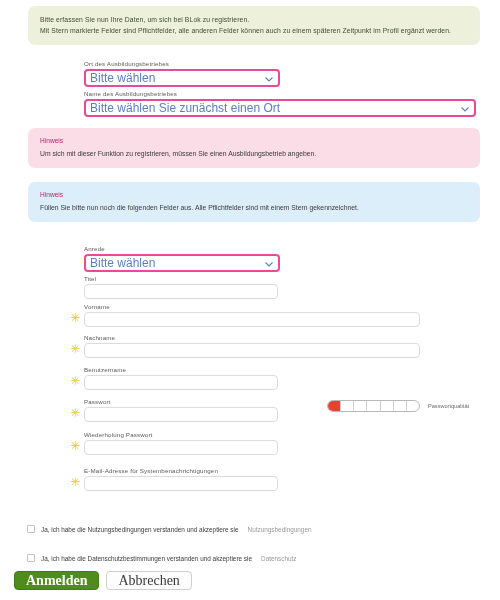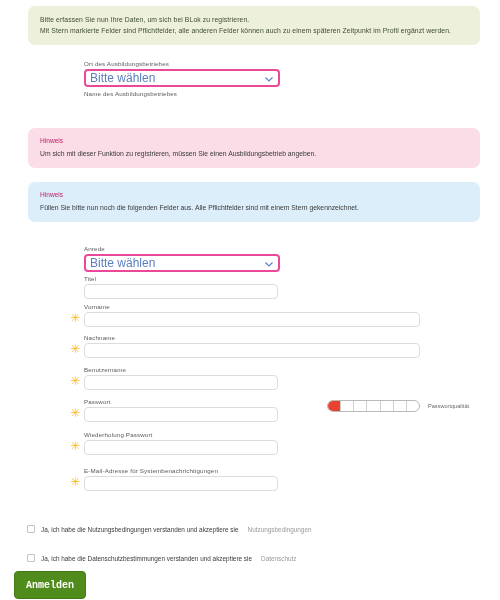--- a/index.html
+++ b/index.html
@@ -192,24 +192,24 @@
 
   
   .btnrow {
     position: absolute;
     left: 14px;
     top: 571px;
     display: flex;
     align-items: center;
   }
   .btn {
-    font-family: Liberation Mono, monospace;
-    font-size: 10px;
+    font-family: Liberation Serif, serif;
+    font-size: 14px;
     border-radius: 4px;
-    height: 28px;
+    height: 19px;
     padding: 0 11px;
     box-sizing: border-box;
     display: flex;
     align-items: center;
     justify-content: center;
     cursor: pointer;
     white-space: nowrap;
   }
   .btn-primary {
     background: #4f8c1c;
@@ -239,20 +239,28 @@
     <span class="sel-chev">
       <svg viewBox="0 0 10 10" width="10" height="10">
           <path d="M1.5 3.5 L5 7 L8.5 3.5" fill="none" stroke="#5b7fbe" stroke-width="1.1"></path>
         </svg>
     </span>
   </div>
 </div>
 
 <div class="field" style="left:84px; top:90px; width:392px;">
   <div class="field-label">Name des Ausbildungsbetriebes</div>
+  <div class="sel">
+    <span class="sel-text">Bitte wählen Sie zunächst einen Ort</span>
+    <span class="sel-chev">
+      <svg viewBox="0 0 10 10" width="10" height="10">
+          <path d="M1.5 3.5 L5 7 L8.5 3.5" fill="none" stroke="#5b7fbe" stroke-width="1.1"></path>
+        </svg>
+    </span>
+  </div>
 </div>
 
 <div class="msgbox msgbox-error">
   <div class="hinweis-title">Hinweis</div>
   <div class="hinweis-body">Um sich mit dieser Funktion zu registrieren, müssen Sie einen Ausbildungsbetrieb angeben.</div>
 </div>
 
 <div class="msgbox msgbox-info">
   <div class="hinweis-title">Hinweis</div>
   <div class="hinweis-body">Füllen Sie bitte nun noch die folgenden Felder aus. Alle Pflichtfelder sind mit einem Stern gekennzeichnet.</div>
@@ -331,13 +339,14 @@
 </div>
 
 <div class="cbrow" style="left:27px; top:554px;">
   <span class="cbox"></span>
   <span class="cb-text">Ja, ich habe die Datenschutzbestimmungen verstanden und akzeptiere sie</span>
   <a class="cb-link" href="#">Datenschutz</a>
 </div>
 
 <div class="btnrow">
   <div class="btn btn-primary">Anmelden</div>
+  <div class="btn btn-secondary">Abbrechen</div>
 </div>
 
 </body></html>

